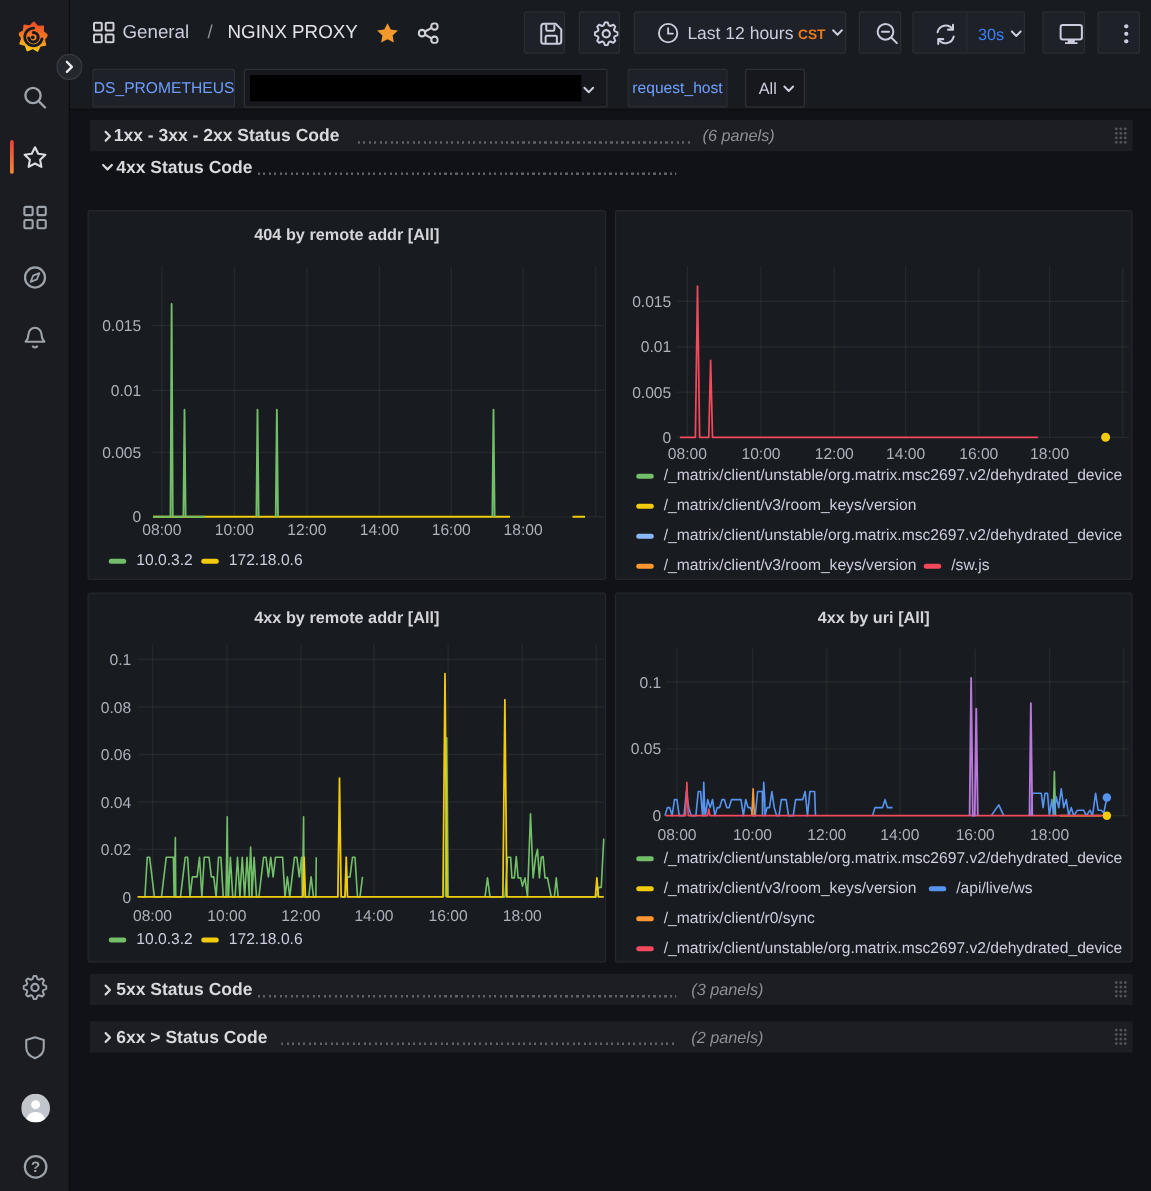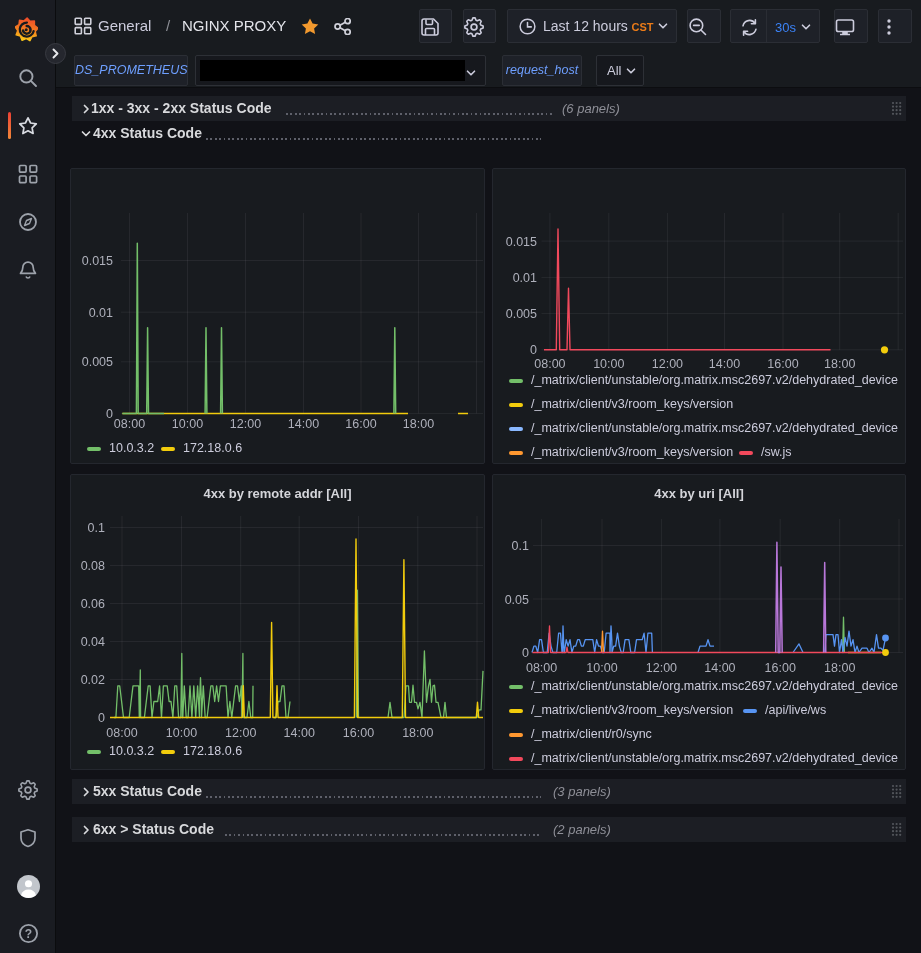--- a/index.html
+++ b/index.html
@@ -1,21 +1,21 @@
 <!DOCTYPE html>
 <html><head><meta charset="utf-8"><style>
 * { margin:0; padding:0; box-sizing:border-box; }
 html,body { width:921px; height:953px; background:#111217; font-family:"Liberation Sans", sans-serif; overflow:hidden; position:relative; }
 #sidebar { position:absolute; left:0; top:0; width:56px; height:953px; background:#1a1c22; border-right:1px solid #0b0c0e; z-index:5; }
 #chevbtn { position:absolute; left:45px; top:43px; z-index:9; }
 #topbar { position:absolute; left:56px; top:0; width:865px; height:88px; background:#181b1f; border-bottom:1px solid #0c0d10; z-index:4; }
 .bc { position:absolute; top:17px; font-size:15px; }
-.tbtn { position:absolute; top:9px; height:34px; background:#1e2128; border:1px solid #2b2e35; border-radius:2px; text-align:left; line-height:32px; font-size:13px; white-space:nowrap; overflow:hidden; }
+.tbtn { position:absolute; top:9px; height:34px; background:#1e2128; border:1px solid #2b2e35; border-radius:2px; text-align:right; line-height:32px; font-size:13px; white-space:nowrap; overflow:hidden; }
 .tbtn svg { vertical-align:middle; }
-.varlabel { position:absolute; top:55px; height:31px; background:#1e2128; border:1px solid #2b2e35; border-radius:2px; color:#6e9fff; font-size:12.5px; font-weight:500; text-align:center; line-height:29px;font-style:italic; }
+.varlabel { position:absolute; top:55px; height:31px; background:#1e2128; border:1px solid #2b2e35; border-radius:2px; color:#6e9fff; font-size:12.5px; font-weight:500; text-align:center; line-height:29px; }
 .vardrop { position:absolute; top:55px; height:31px; background:#16181d; border:1px solid #2d3036; border-radius:2px; }
 .row { position:absolute; left:72px; width:834px; }
 .rowtitle { position:absolute; top:4px; font-size:14px; font-weight:bold; color:#d8d9dc; white-space:nowrap; }
 .rowdots { position:absolute; top:17px; height:2px; background-image:repeating-linear-gradient(90deg, #5e606a 0px, #5e606a 1.7px, transparent 1.7px, transparent 4.4px); }
 .rowcount { position:absolute; top:5px; font-size:13px; font-style:italic; color:#8e8f97; }
 .panel { position:absolute; background:#181b1f; border:1px solid #24272e; border-radius:2px; overflow:hidden; }
 .ptitle { position:absolute; top:11px; left:0; right:0; text-align:center; font-size:13px; font-weight:bold; color:#d4d5da; }
 .lgm { position:absolute; width:14px; height:4px; border-radius:2px; }
 .lgt { position:absolute; font-size:12.5px; color:#ccccdc; white-space:nowrap; }
 </style></head><body>
@@ -217,20 +217,21 @@
       <circle cx="5.6" cy="9.2" r="1.1" fill="#53565c"></circle>
       <circle cx="5.6" cy="12.8" r="1.1" fill="#53565c"></circle>
       <circle cx="9.2" cy="2.0" r="1.1" fill="#53565c"></circle>
       <circle cx="9.2" cy="5.6" r="1.1" fill="#53565c"></circle>
       <circle cx="9.2" cy="9.2" r="1.1" fill="#53565c"></circle>
       <circle cx="9.2" cy="12.8" r="1.1" fill="#53565c"></circle>
     </svg>
   </div>
 
 <div class="panel" style="left:70px;top:168px;width:415px;height:296px">
+    <div class="ptitle">404 by remote addr [All]</div>
     <svg width="413" height="294" style="position:absolute;left:0;top:0">
       <line x1="58.5" y1="44" x2="58.5" y2="244.4" stroke="rgba(204,204,220,0.08)" stroke-width="1"></line>
       <line x1="116.5" y1="44" x2="116.5" y2="244.4" stroke="rgba(204,204,220,0.08)" stroke-width="1"></line>
       <line x1="174.5" y1="44" x2="174.5" y2="244.4" stroke="rgba(204,204,220,0.08)" stroke-width="1"></line>
       <line x1="232.5" y1="44" x2="232.5" y2="244.4" stroke="rgba(204,204,220,0.08)" stroke-width="1"></line>
       <line x1="290" y1="44" x2="290" y2="244.4" stroke="rgba(204,204,220,0.08)" stroke-width="1"></line>
       <line x1="347.5" y1="44" x2="347.5" y2="244.4" stroke="rgba(204,204,220,0.08)" stroke-width="1"></line>
       <line x1="405.5" y1="44" x2="405.5" y2="244.4" stroke="rgba(204,204,220,0.08)" stroke-width="1"></line>
       <line x1="50" y1="91.5" x2="412" y2="91.5" stroke="rgba(204,204,220,0.08)" stroke-width="1"></line>
       <line x1="50" y1="143.2" x2="412" y2="143.2" stroke="rgba(204,204,220,0.08)" stroke-width="1"></line>

